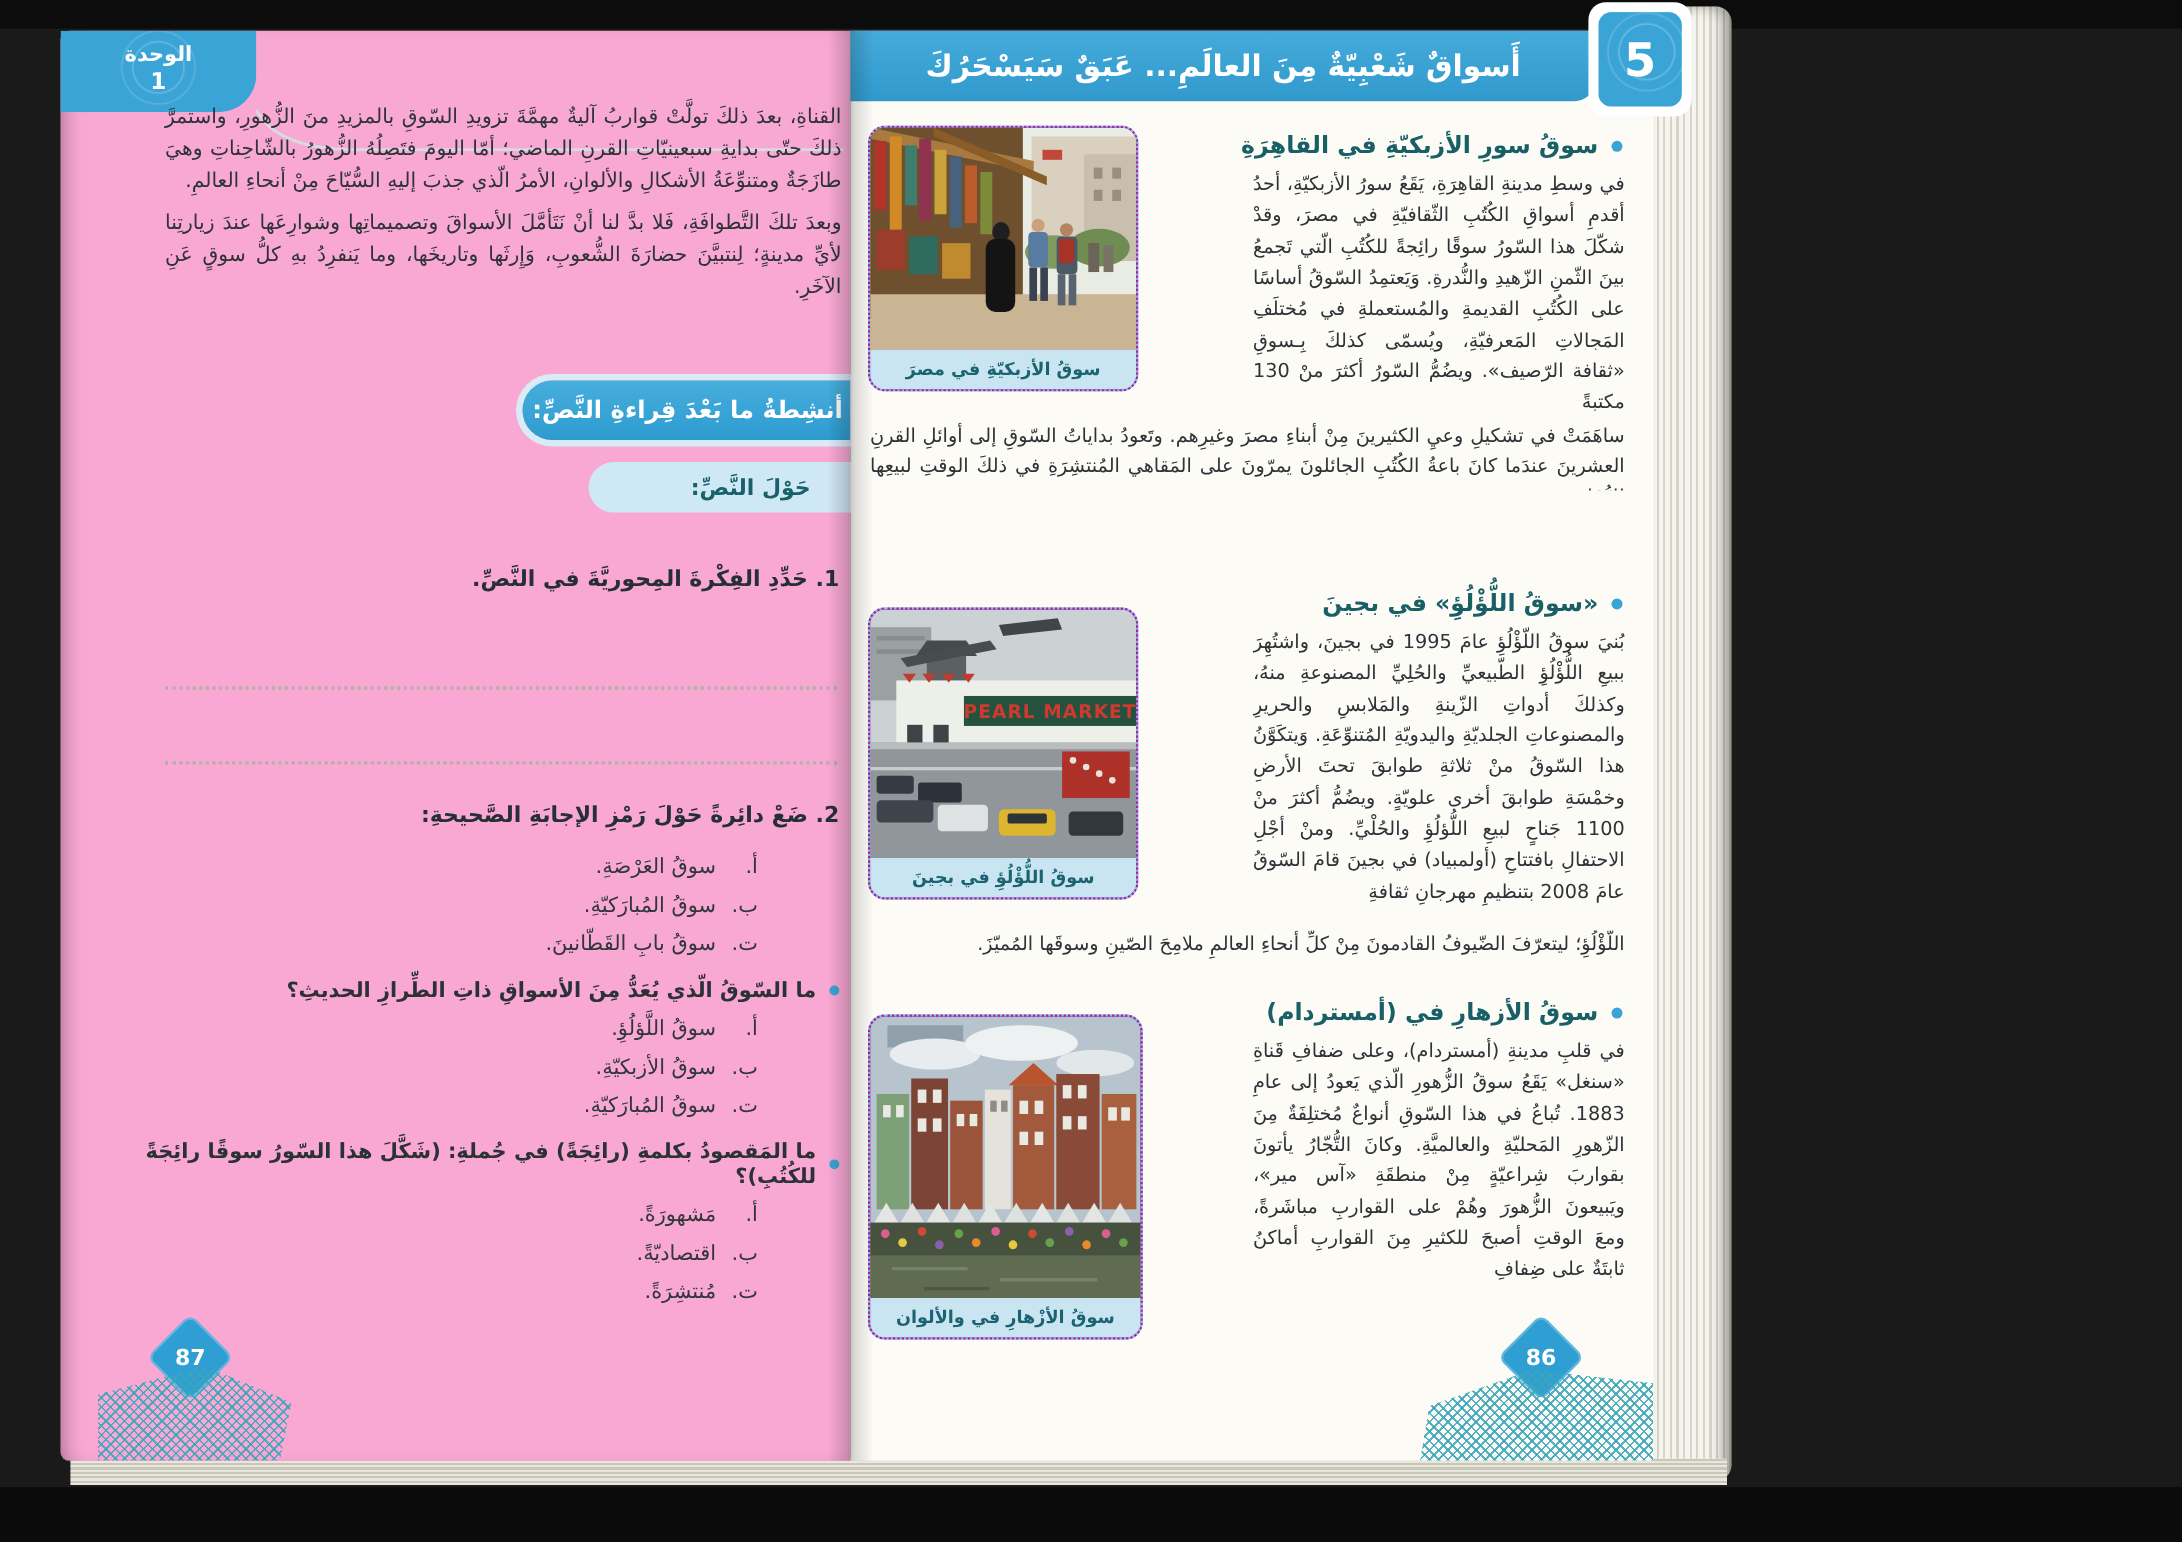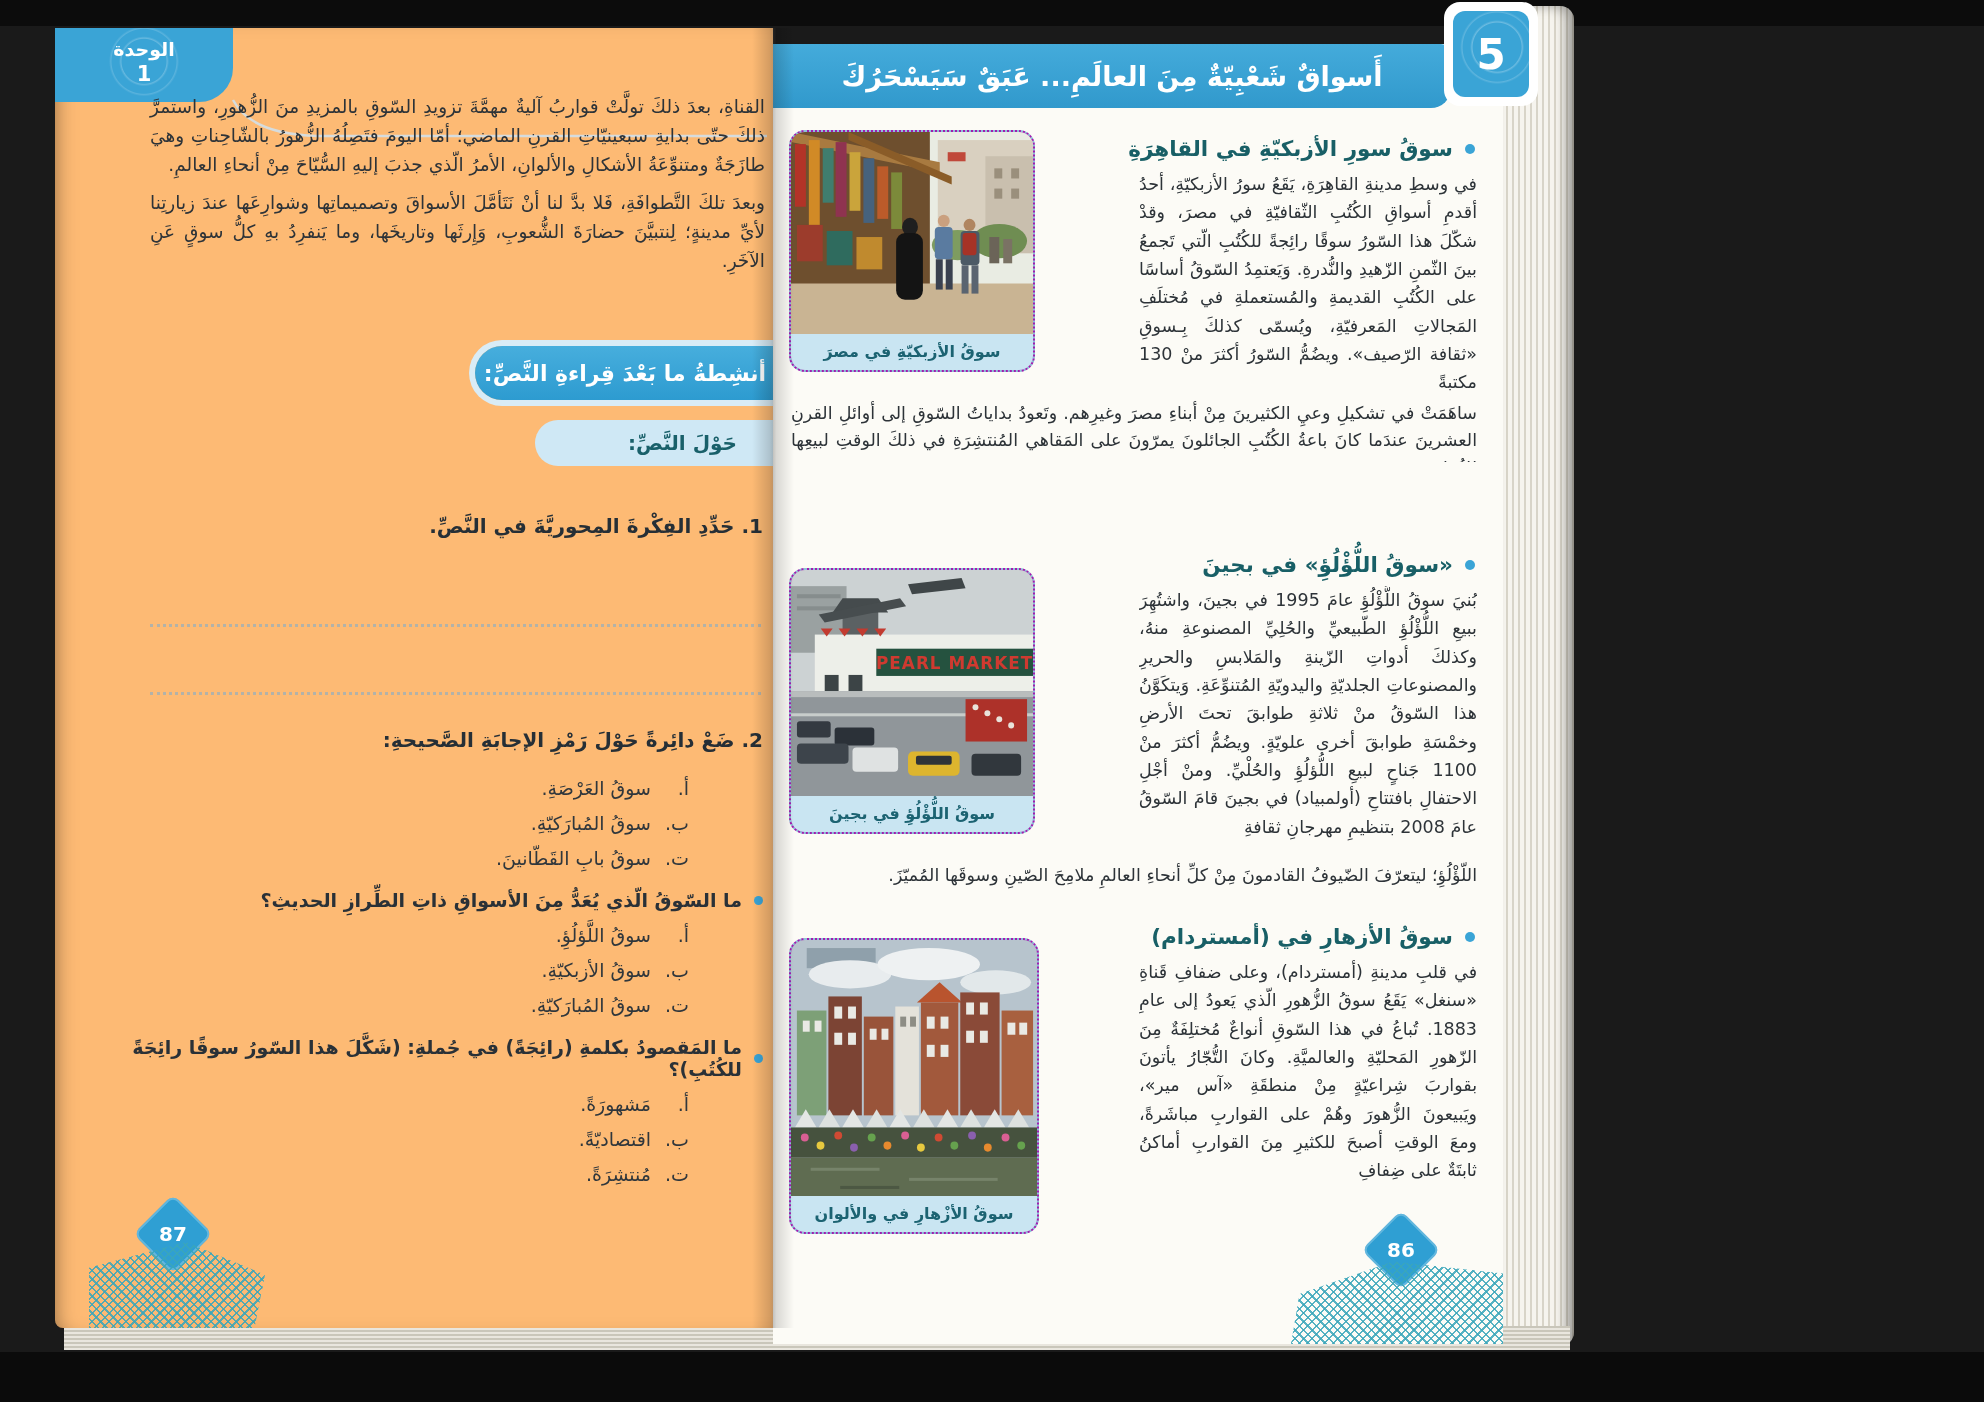--- a/index.html
+++ b/index.html
@@ -12,23 +12,23 @@
   .bar-bottom{ position:absolute; left:0; top:1352px; width:100%; height:50px; background:#0b0b0b; }
   .stack-right { position:absolute; left:1502px; top:6px; width:72px; height:1340px;
     background:repeating-linear-gradient(90deg,#f6f4ee 0 4px,#d8d4c8 4px 6px);
     border-radius:0 14px 14px 0; box-shadow:inset -8px 0 12px rgba(0,0,0,.35); }
   .stack-bottom { position:absolute; left:64px; top:1326px; width:1506px; height:24px;
     background:repeating-linear-gradient(0deg,#e9e6de 0 2px,#c9c6ba 2px 4px); }
   .spine { position:absolute; left:752px; top:28px; width:42px; height:1300px; z-index:5;
     background:linear-gradient(90deg,rgba(0,0,0,0) 0%,rgba(0,0,0,.16) 42%,rgba(60,60,60,.30) 50%,rgba(0,0,0,.14) 58%,rgba(0,0,0,0) 100%); }
 
   .page { position:absolute; top:28px; height:1300px; }
-  .page-left  { left:55px;  width:718px; background:#fdba74; border-radius:8px 0 0 8px;
+  .page-left  { left:55px;  width:718px; background:#f9a8d4; border-radius:8px 0 0 8px;
     box-shadow:inset 14px 0 22px -16px rgba(0,0,0,.5); }
-  .page-right { left:773px; width:730px; background:#fcfbf6;margin-top:16px; }
+  .page-right { left:773px; width:730px; background:#fcfbf6; }
 
   
   .header-band { position:absolute; left:0; top:0; width:678px; height:64px;
     background:linear-gradient(180deg,#44abdb,#3199cc); border-radius:0 10px 20px 0;
     display:flex; align-items:center; justify-content:center; }
   .header-title { color:#fff; font-size:27px; font-weight:bold; direction:rtl; letter-spacing:.5px; }
   .lesson-tab { position:absolute; left:1444px; top:2px; width:94px; height:104px; background:#fff;
     border-radius:16px; z-index:6; padding:9px; }
   .lesson-tab-inner { width:100%; height:100%; border-radius:12px; color:#fff; font-size:42px; font-weight:bold;
     display:flex; align-items:center; justify-content:center;

